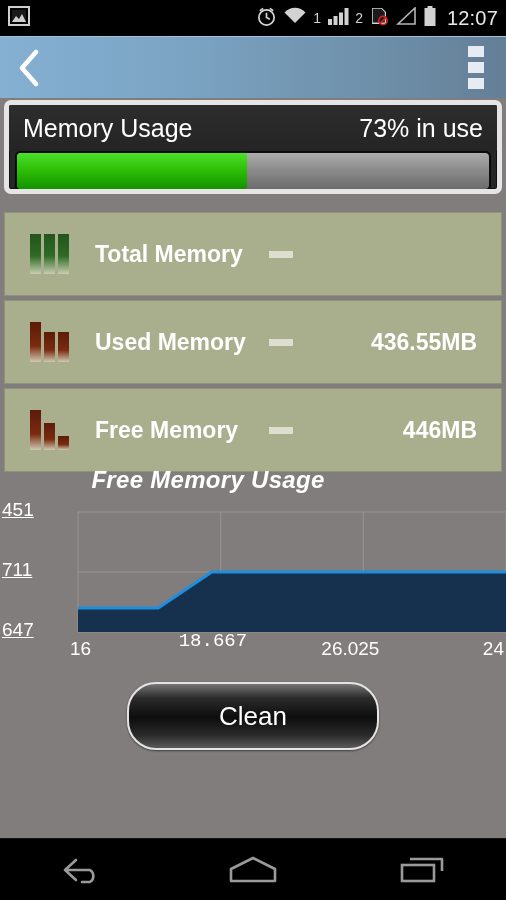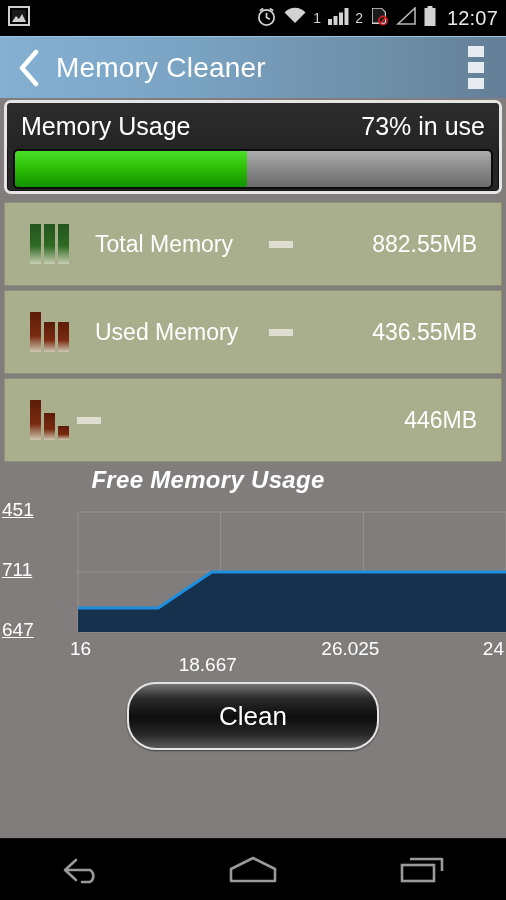--- a/index.html
+++ b/index.html
@@ -30,21 +30,21 @@
   }
   .back-chev{ width:34px; height:40px; display:flex; align-items:center; justify-content:center; }
   .ab-title{ color:#fff; font-size:28px; font-weight:400; margin-left:10px; letter-spacing:.2px; }
   .overflow{ margin-left:auto; display:flex; flex-direction:column; gap:5px; padding:6px 10px; }
   .overflow i{ display:block; width:16px; height:11px; background:#e6ecf2; }
 
   
   .usage-card{
     position:absolute; top:100px; left:4px; width:498px; height:94px;
     background:#262626;
-    border:3px solid #e5e5e5; border-radius:7px;
+    border:5px solid #e5e5e5; border-radius:7px;
     box-shadow:inset 0 0 0 1px #111;
     overflow:hidden;
   }
   .usage-head{ height:46px; display:flex; align-items:center; padding:0 14px;
     background:linear-gradient(180deg,#2d2d2d,#242424); }
   .usage-title{ color:#fff; font-size:25px; }
   .usage-pct{ margin-left:auto; color:#fff; font-size:25px; }
   .bar-wrap{
     margin:0 6px 6px 6px; height:40px; border-radius:5px;
     background:#0d0d0d; padding:1px; position:relative; overflow:hidden;
@@ -53,21 +53,21 @@
   .bar-track{
     position:absolute; inset:1px; border-radius:4px;
     background:linear-gradient(180deg,#adadad 0%,#8c8c8c 45%,#6c6c6c 100%);
   }
   .bar-fill{
     position:absolute; left:1px; top:1px; bottom:1px; border-radius:4px 2px 2px 4px;
     background:linear-gradient(180deg,#4de02b 0%,#2fc107 45%,#129200 100%);
   }
 
   
-  .rows{ position:absolute; top:202px; left:4px; width:498px; }
+  .rows{ position:absolute; top:212px; left:4px; width:498px;font-weight:bold; }
   .mrow{
     height:84px; margin-bottom:4px;
     background:#a9ae8c;
     border:1px solid #8f9278;
     display:flex; align-items:center; padding:0 0 0 22px;
   }
   .mrow-icon{ width:46px; height:48px; flex:0 0 46px; }
   .mrow-label{ color:#fff; font-size:23px; margin-left:22px; width:170px; }
   .mrow-dash{ width:24px; height:7px; background:#ddded0; flex:0 0 24px; margin-left:4px; }
   .mrow-value{ color:#fff; font-size:23px; margin-left:auto; margin-right:24px; }
@@ -162,21 +162,20 @@
       <span class="sb-clock">12:07</span>
     </div>
   </div>
 
   <div class="actionbar">
     <div class="back-chev">
       <svg width="24" height="38" viewBox="0 0 24 38">
         <path d="M19 3 L5 19 L19 35" fill="none" stroke="#ffffff" stroke-width="4.5" stroke-linecap="round" stroke-linejoin="round"></path>
       </svg>
     </div>
-    <div class="ab-title">Memory Cleaner</div>
     <div class="overflow">
       <i></i>
       <i></i>
       <i></i>
     </div>
   </div>
 
   <div class="usage-card">
     <div class="usage-head">
       <span class="usage-title">Memory Usage</span>
@@ -200,21 +199,20 @@
               <stop offset="100%" stop-color="#c8cdb2"></stop>
             </linearGradient>
           </defs>
           <rect x="3" y="4" width="11" height="40" fill="url(#gG)"></rect>
           <rect x="17" y="4" width="11" height="40" fill="url(#gG)"></rect>
           <rect x="31" y="4" width="11" height="40" fill="url(#gG)"></rect>
         </svg>
       </span>
       <span class="mrow-label">Total Memory</span>
       <span class="mrow-dash"></span>
-      <span class="mrow-value">882.55MB</span>
     </div>
 
     <div class="mrow">
       <span class="mrow-icon">
         <svg width="46" height="48" viewBox="0 0 46 48">
           <defs>
             <linearGradient id="gR" x1="0" y1="0" x2="0" y2="1">
               <stop offset="0%" stop-color="#5c1c09"></stop>
                 <stop offset="60%" stop-color="#7a2a10"></stop>
               <stop offset="100%" stop-color="#cfc9b4"></stop>
@@ -238,20 +236,21 @@
               <stop offset="0%" stop-color="#5c1c09"></stop>
                 <stop offset="60%" stop-color="#7a2a10"></stop>
               <stop offset="100%" stop-color="#cfc9b4"></stop>
             </linearGradient>
           </defs>
           <rect x="3" y="4" width="11" height="40" fill="url(#gR2)"></rect>
           <rect x="17" y="17" width="11" height="27" fill="url(#gR2)"></rect>
           <rect x="31" y="30" width="11" height="14" fill="url(#gR2)"></rect>
         </svg>
       </span>
+      <span class="mrow-label">Free Memory</span>
       <span class="mrow-dash"></span>
       <span class="mrow-value">446MB</span>
     </div>
   </div>
 
   <div class="chart-zone">
     <div class="chart-title">Free Memory Usage</div>
     <div class="chart-body">
       <svg id="chartSvg" width="506" height="170" viewBox="0 0 506 170">
           <line x1="78" y1="138" x2="506" y2="138" stroke="#98948f" stroke-width="1"></line>
@@ -261,21 +260,21 @@
           <line x1="220.68450000000007" y1="18" x2="220.68450000000007" y2="138" stroke="#98948f" stroke-width="1"></line>
           <line x1="363.31549999999993" y1="18" x2="363.31549999999993" y2="138" stroke="#98948f" stroke-width="1"></line>
           <line x1="506" y1="18" x2="506" y2="138" stroke="#98948f" stroke-width="1"></line>
           <path d="M78.0,114.0 L158.3,114.0 L211.8,78.0 L265.3,78.0 L363.3,78.0 L506.0,78.0 L506.0,138 L78.0,138 Z" fill="#16314d"></path>
           <path d="M78.0,114.0 L158.3,114.0 L211.8,78.0 L265.3,78.0 L363.3,78.0 L506.0,78.0" fill="none" stroke="#1e8ede" stroke-width="3"></path>
         </svg>
       <span class="ylab" id="yl0" style="top: 125px; left: 2px;">647</span>
       <span class="ylab" id="yl1" style="top: 65px; left: 2px;">711</span>
       <span class="ylab" id="yl2" style="top: 5px; left: 2px;">451</span>
       <span class="xlab" id="xl0" style="top: 144px; left: 70px;">16</span>
-      <span class="xlab" id="xl1" style="top: 160px; left: 178.685px;">18.667</span>
+      <span class="xlab" id="xl1" style="top: 136px; left: 178.685px; font-family: Liberation Mono, monospace;">18.667</span>
       <span class="xlab" id="xl2" style="top: 144px; left: 321.315px;">26.025</span>
       <span class="xlab" id="xl3" style="top: 144px; left: auto; right: 2px;">24</span>
     </div>
   </div>
 
   <div class="clean-btn">Clean</div>
 
   <div class="navbar">
     <div class="navbtn">
       <svg width="48" height="30" viewBox="0 0 48 30">

